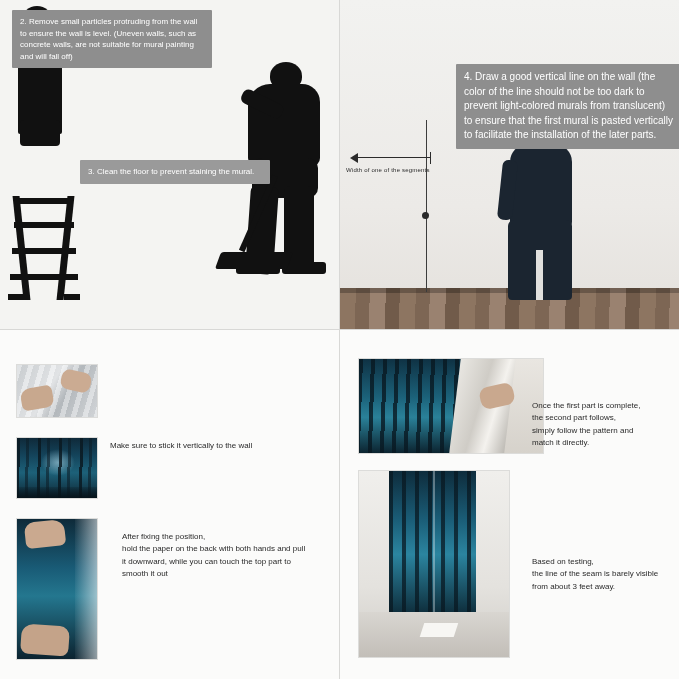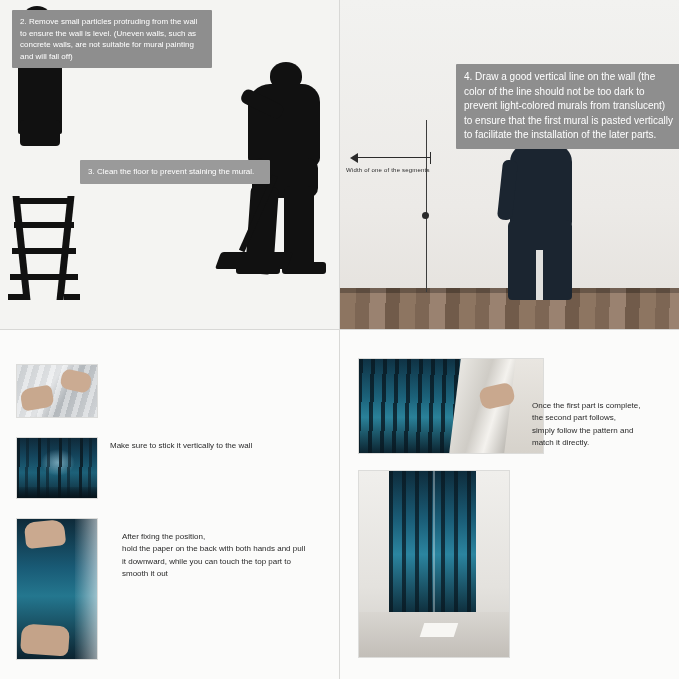--- a/index.html
+++ b/index.html
@@ -487,16 +487,19 @@
 
   <div id="photo-br-2">
     <div class="bg-wall"></div>
     <div class="mural">
       <div class="tr"></div>
     </div>
     <div class="seam"></div>
     <div class="tilefloor"></div>
     <div class="paper"></div>
   </div>
+  <div class="row-text" id="text-br-2">Based on testing,
+the line of the seam is barely visible
+from about 3 feet away.</div>
 
   <div class="vline"></div>
   <div class="hline"></div>
 </div>
 
 </body></html>

